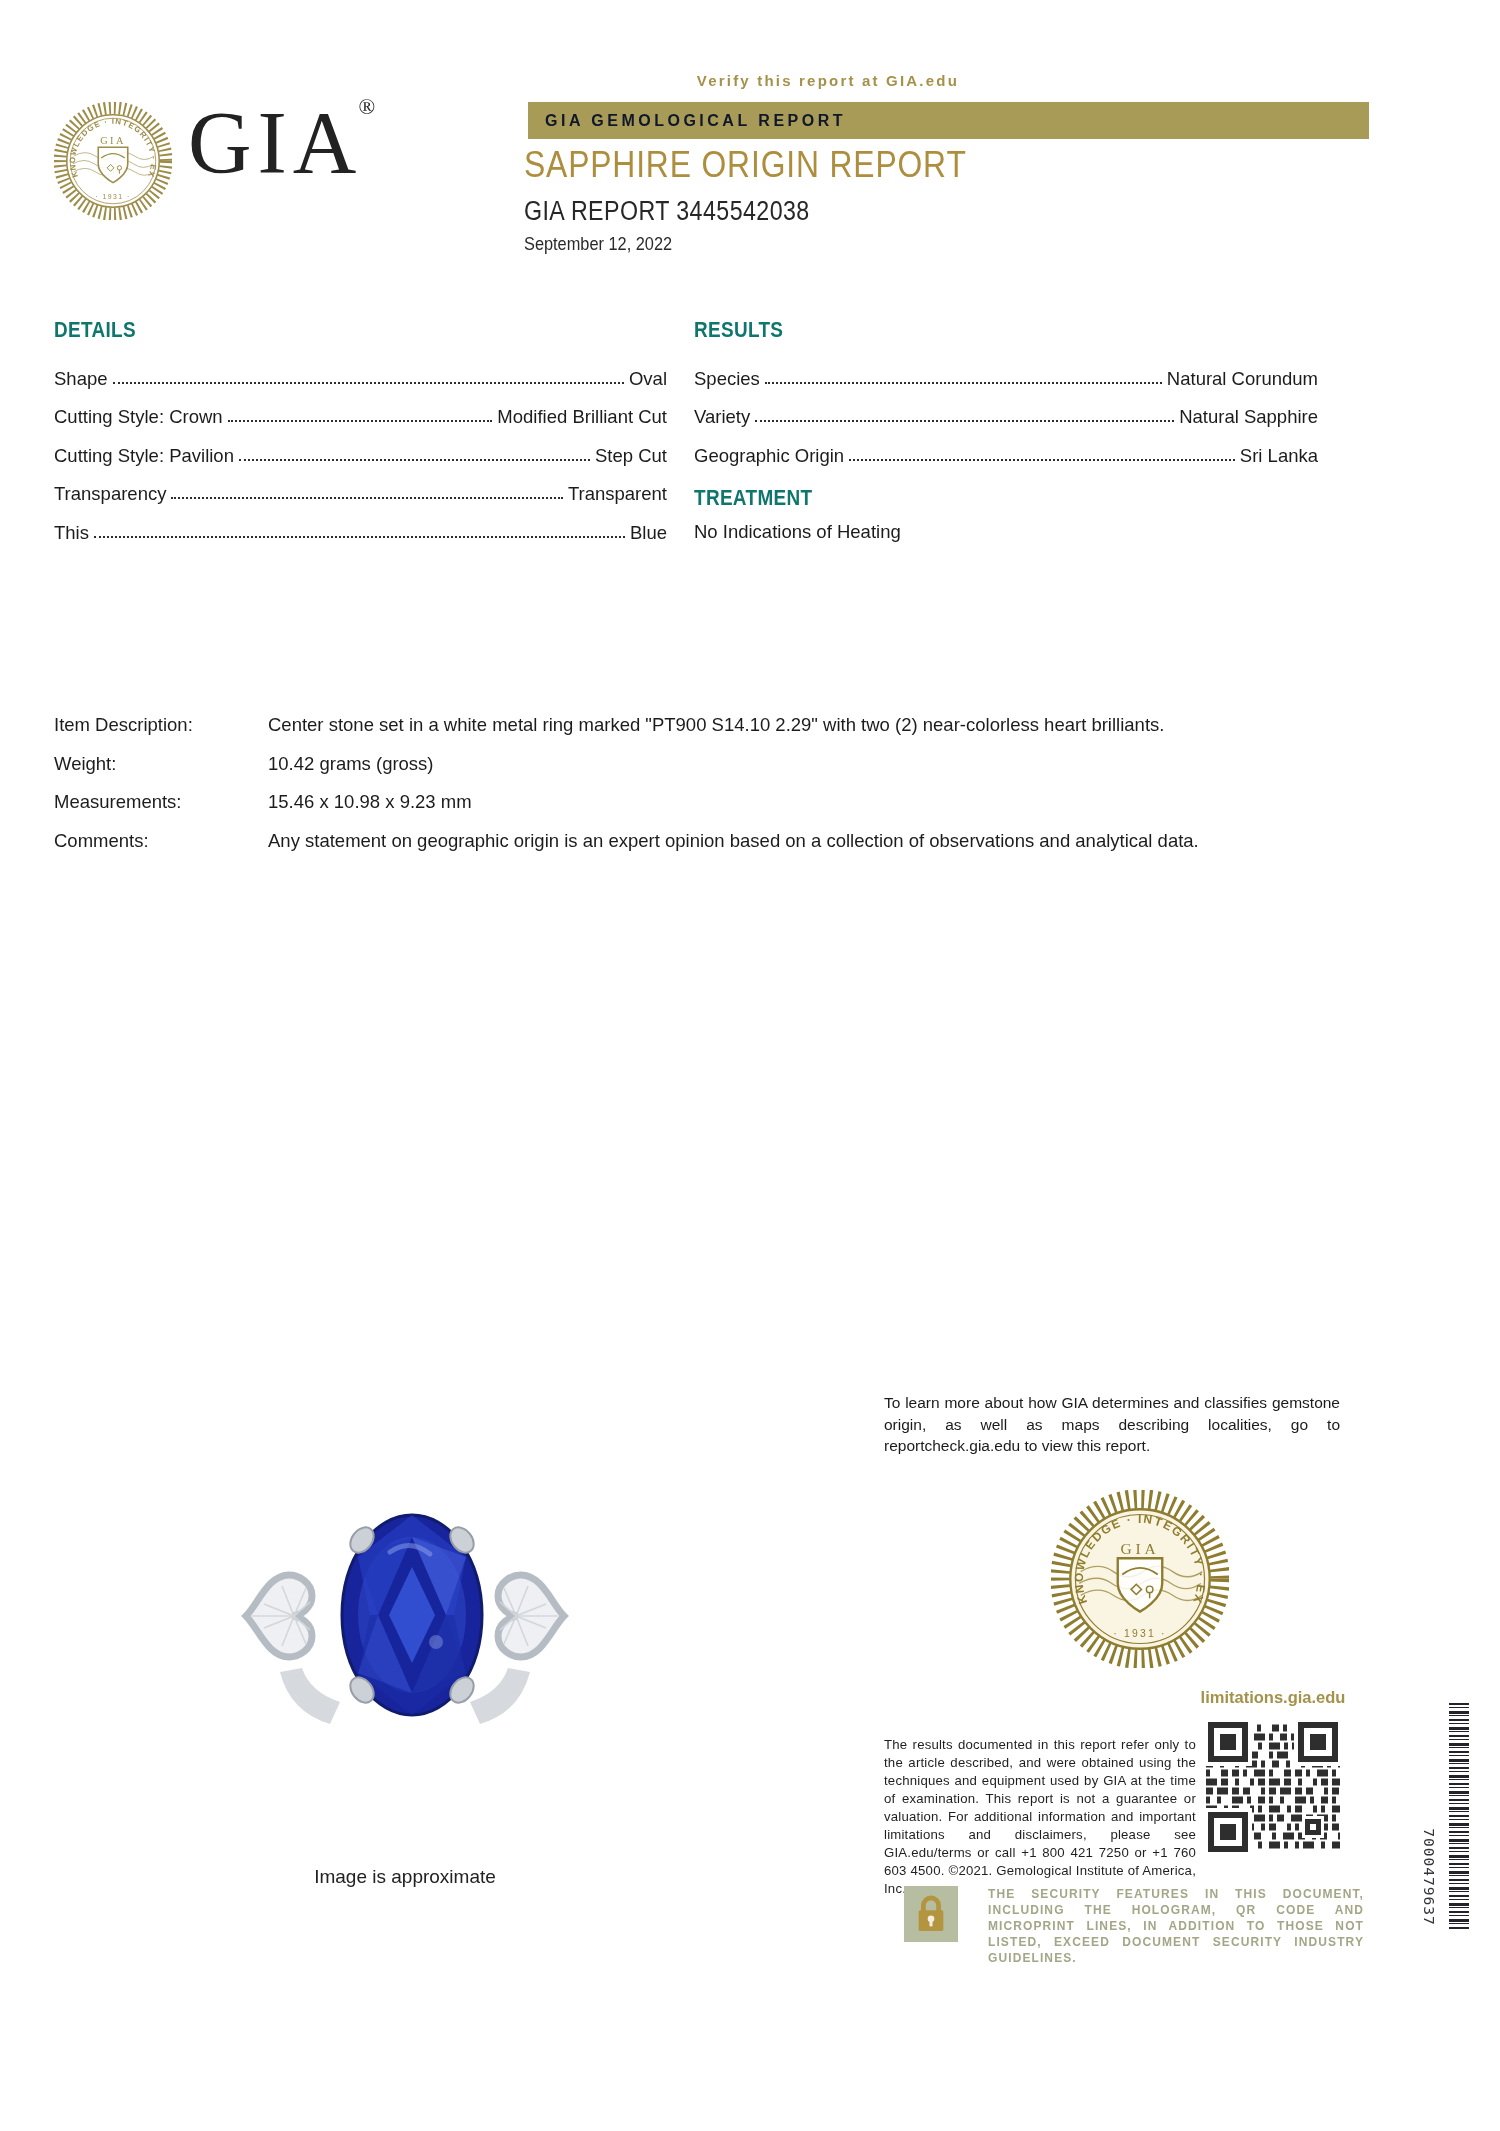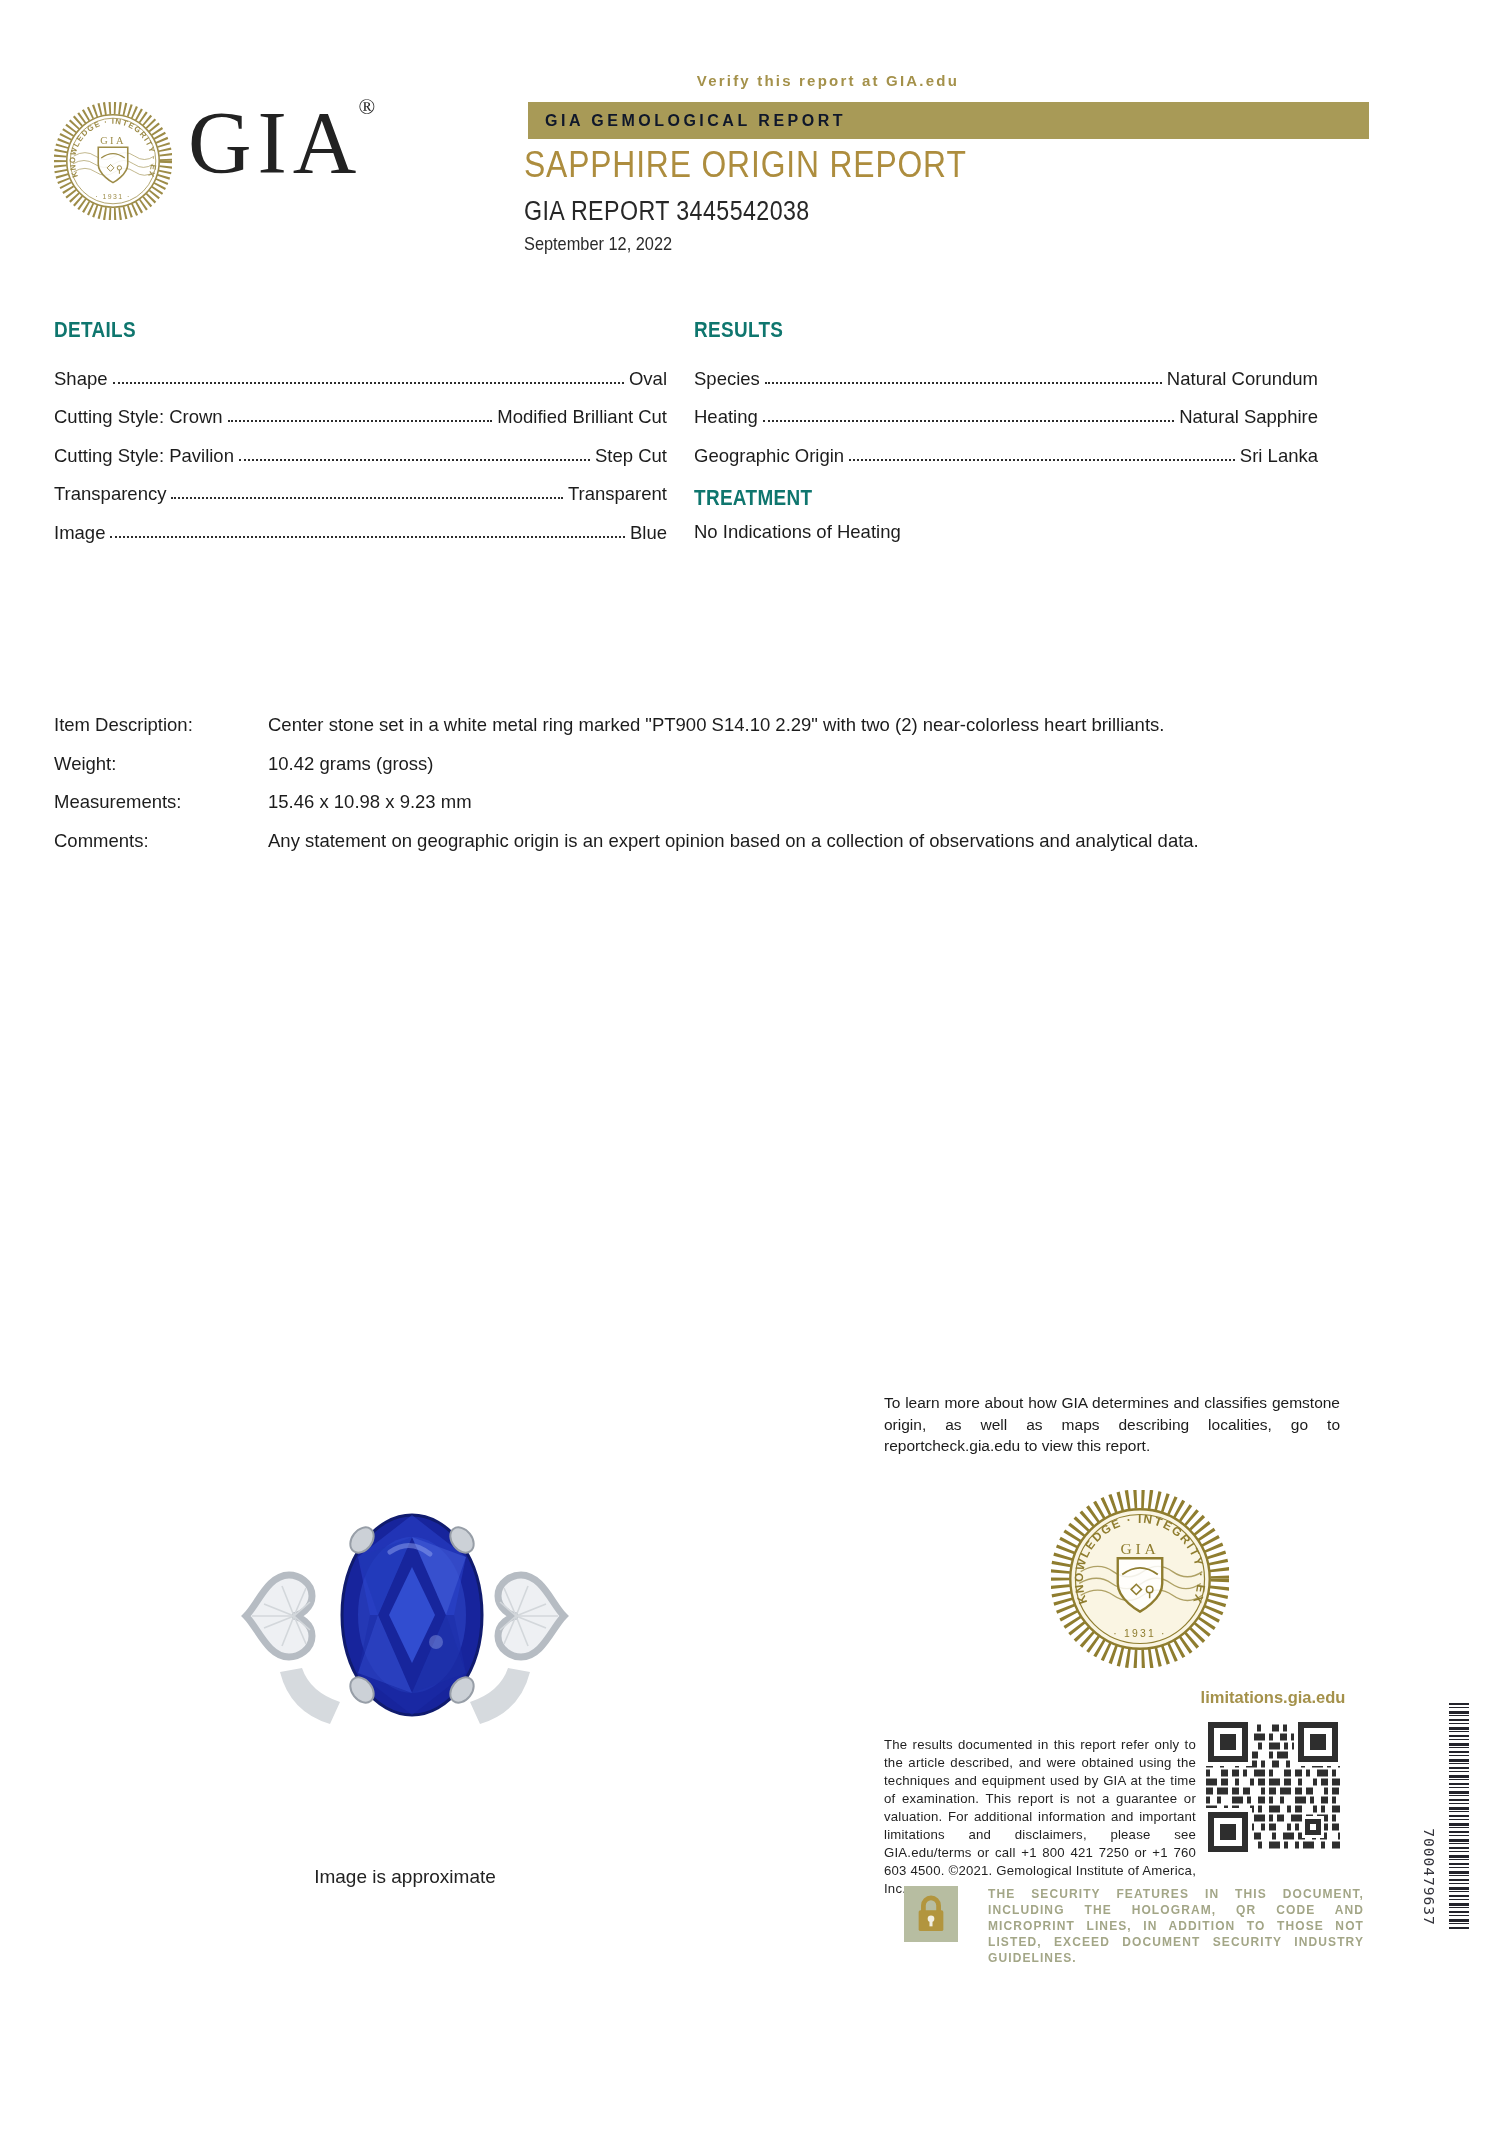--- a/index.html
+++ b/index.html
@@ -143,35 +143,35 @@
       <span class="lab">Cutting Style: Pavilion</span>
         <span class="leader"></span>
         <span class="val">Step Cut</span>
     </div>
     <div class="specrow">
       <span class="lab">Transparency</span>
         <span class="leader"></span>
         <span class="val">Transparent</span>
     </div>
     <div class="specrow">
-      <span class="lab">Image</span>
+      <span class="lab">This</span>
         <span class="leader"></span>
         <span class="val">Blue</span>
     </div>
   </div>
 
   <div class="abs col col-right">
     <div class="sec-head"><span class="condensed">RESULTS</span></div>
     <div class="specrow">
       <span class="lab">Species</span>
         <span class="leader"></span>
         <span class="val">Natural Corundum</span>
     </div>
     <div class="specrow">
-      <span class="lab">Heating</span>
+      <span class="lab">Variety</span>
         <span class="leader"></span>
         <span class="val">Natural Sapphire</span>
     </div>
     <div class="specrow">
       <span class="lab">Geographic Origin</span>
         <span class="leader"></span>
         <span class="val">Sri Lanka</span>
     </div>
     <div class="treatment">
       <div class="sec-head"><span class="condensed">TREATMENT</span></div>

